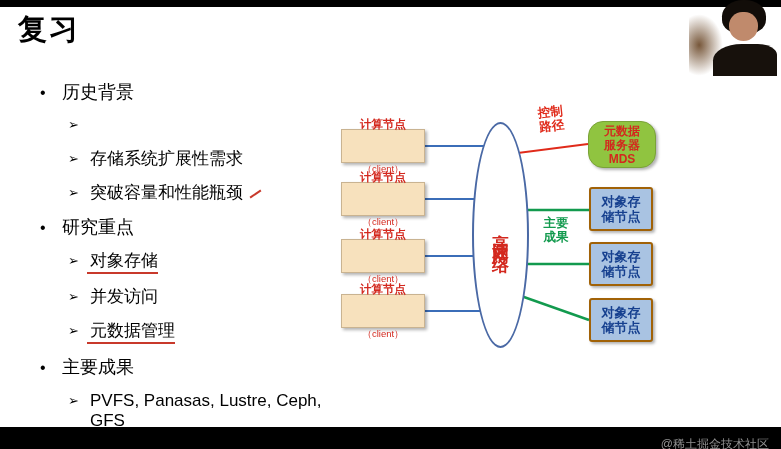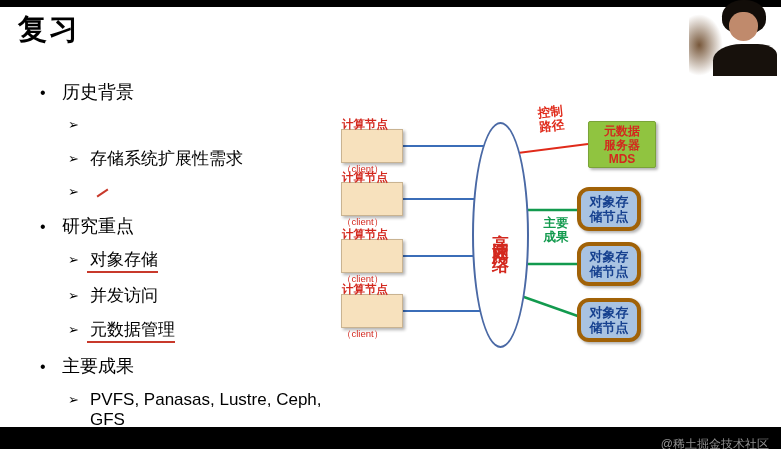--- a/index.html
+++ b/index.html
@@ -23,32 +23,32 @@
   .pen-tick { display:inline-block; width:13px; border-bottom:2px solid #c8392b;
               transform:rotate(-34deg); margin-left:6px; position:relative; top:-3px; }
 
   
   .links { position:absolute; left:330px; top:100px; }
   .ellipse { position:absolute; left:472px; top:122px; width:57px; height:226px;
              background:#fff; border:2px solid #4a69a5; border-radius:50%;
              display:flex; align-items:center; justify-content:center; }
   .net-label { writing-mode:vertical-rl; font-size:17px; font-weight:bold; color:#d3281e;
                letter-spacing:7px; }
-  .client { position:absolute; left:341px; width:62px; height:34px;
+  .client { position:absolute; left:341px; width:84px; height:34px;
             background:#f7e1bd; border:1px solid #c9b391; box-shadow:2px 2px 3px rgba(0,0,0,.3);
-            display:flex; flex-direction:column; align-items:flex-start; justify-content:center; }
+            display:flex; flex-direction:column; align-items:center; justify-content:center; }
   .c-name { font-size:11.5px; font-weight:bold; color:#d3281e; line-height:13px; }
   .c-sub  { font-size:9.5px;  color:#d3281e; line-height:11px;margin-top:32px; }
   .mds { position:absolute; left:588px; top:121px; width:68px; height:47px;
-         background:#90c440; border:1px solid #7aa338; border-radius:2px;
+         background:#90c440; border:1px solid #7aa338; border-radius:15px;
          box-shadow:2px 2px 3px rgba(0,0,0,.3);
          display:flex; align-items:center; justify-content:center; text-align:center;
          white-space:pre-line; font-size:12px; font-weight:bold; color:#d3281e; line-height:14px; }
-  .storage { position:absolute; left:577px; width:64px; height:44px;
-             background:#a9c3e2; border:4px solid #a16207; border-radius:12px;
+  .storage { position:absolute; left:589px; width:64px; height:44px;
+             background:#a9c3e2; border:2px solid #a16207; border-radius:3px;
              box-shadow:2px 2px 3px rgba(0,0,0,.3);
              display:flex; align-items:center; justify-content:center; text-align:center;
              white-space:pre-line; font-size:13px; font-weight:bold; color:#16408f; line-height:15px; }
   .path-label { position:absolute; width:28px; font-size:12.5px; font-weight:bold;
                 line-height:14px; text-align:center; }
   .path-label.control { left:537px; top:105px; color:#e02a1a; transform:rotate(-6deg); }
   .path-label.data    { left:542px; top:216px; color:#129a4e; }
 
   
   .webcam { position:absolute; left:689px; top:0; width:92px; height:76px; overflow:hidden;
@@ -82,20 +82,21 @@
     </div>
     <div class="o-item lv2">
       <span class="mk">➢</span>
     </div>
     <div class="o-item lv2">
       <span class="mk">➢</span>
       <span class="txt">存储系统扩展性需求</span>
     </div>
     <div class="o-item lv2">
       <span class="mk">➢</span>
+      <span class="txt">突破容量和性能瓶颈</span>
       <span class="pen-tick"></span>
     </div>
     <div class="o-item lv1">
       <span class="mk">•</span>
       <span class="txt">研究重点</span>
     </div>
     <div class="o-item lv2">
       <span class="mk">➢</span>
       <span class="txt underline">对象存储</span>
     </div>

